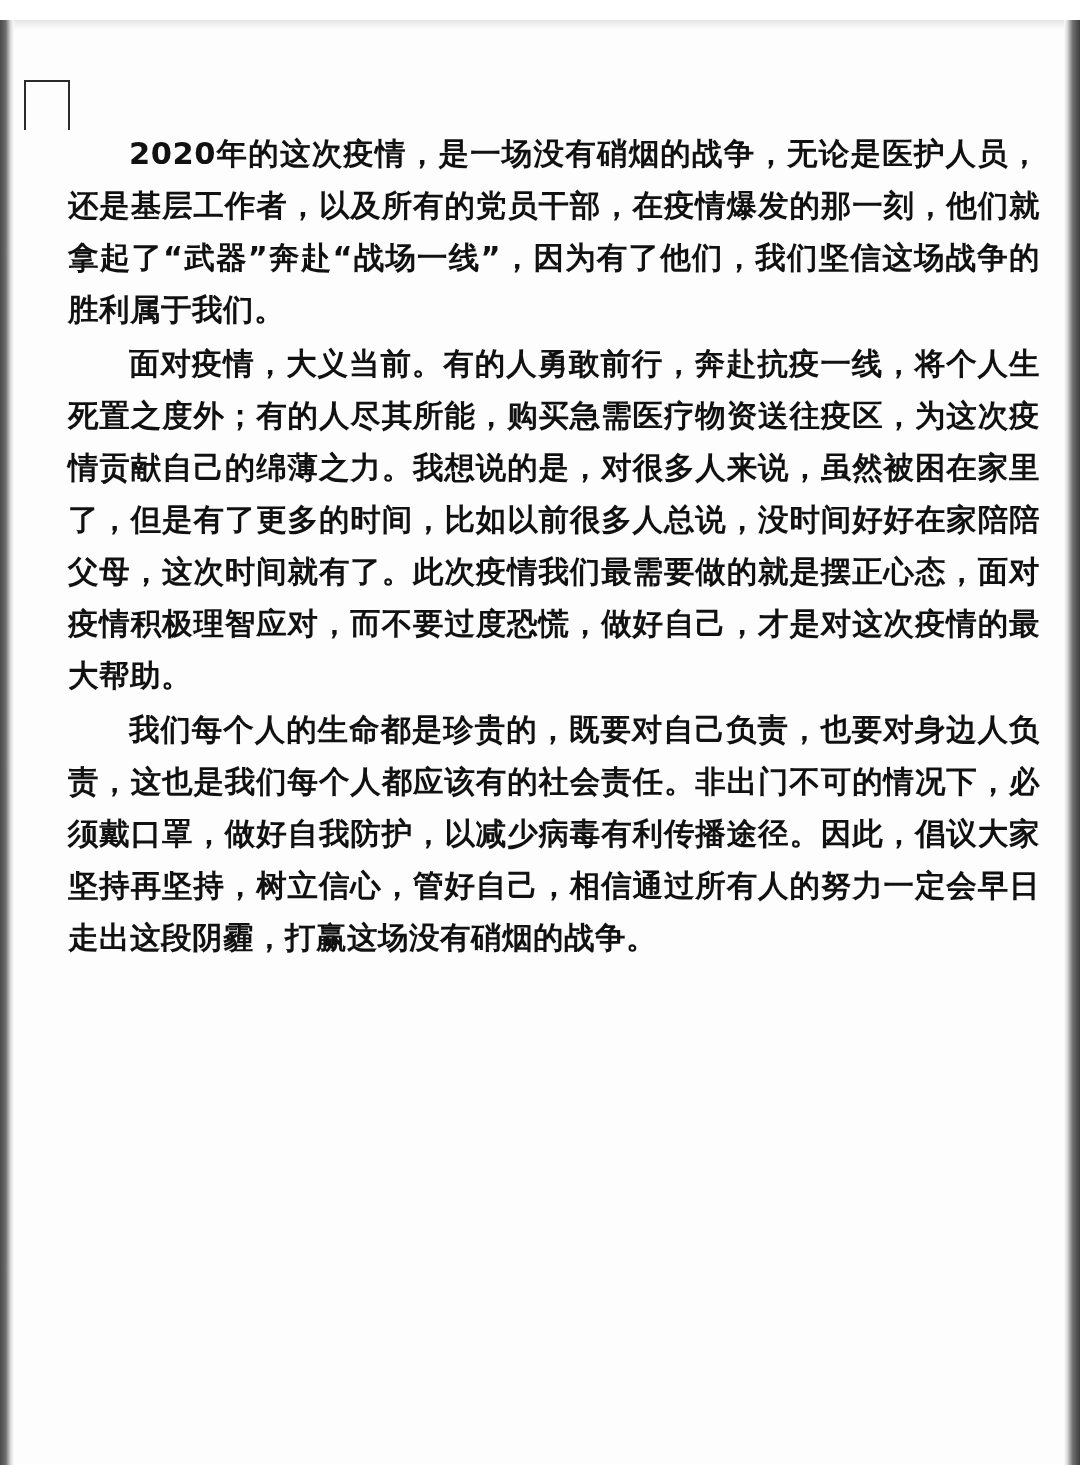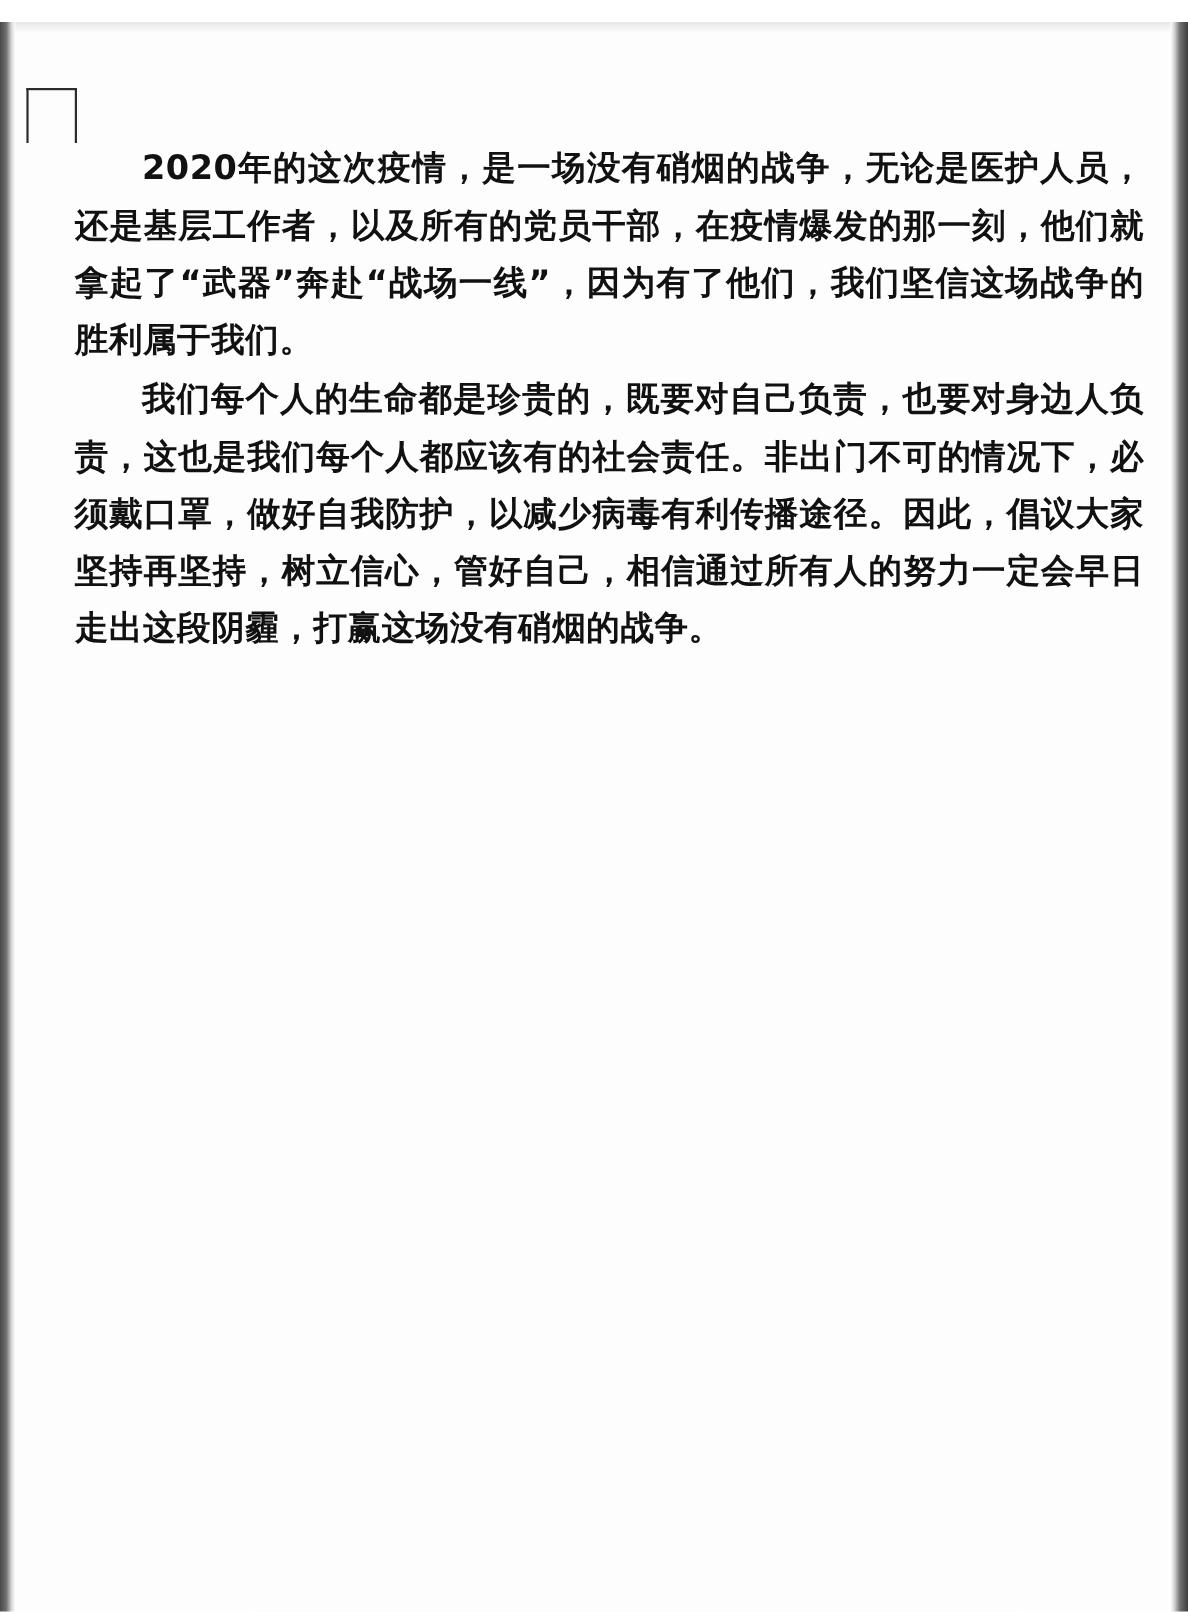--- a/index.html
+++ b/index.html
@@ -81,16 +81,17 @@
 <body>
 
 <div class="page">
   <div class="edge-top"></div>
   <div class="edge-left"></div>
   <div class="edge-right"></div>
   <div class="corner-mark"></div>
 
   <div class="content">
     <p class="para">2020年的这次疫情，是一场没有硝烟的战争，无论是医护人员，还是基层工作者，以及所有的党员干部，在疫情爆发的那一刻，他们就拿起了“武器”奔赴“战场一线”，因为有了他们，我们坚信这场战争的胜利属于我们。</p>
+    <p class="para">面对疫情，大义当前。有的人勇敢前行，奔赴抗疫一线，将个人生死置之度外；有的人尽其所能，购买急需医疗物资送往疫区，为这次疫情贡献自己的绵薄之力。我想说的是，对很多人来说，虽然被困在家里了，但是有了更多的时间，比如以前很多人总说，没时间好好在家陪陪父母，这次时间就有了。此次疫情我们最需要做的就是摆正心态，面对疫情积极理智应对，而不要过度恐慌，做好自己，才是对这次疫情的最大帮助。</p>
     <p class="para">我们每个人的生命都是珍贵的，既要对自己负责，也要对身边人负责，这也是我们每个人都应该有的社会责任。非出门不可的情况下，必须戴口罩，做好自我防护，以减少病毒有利传播途径。因此，倡议大家坚持再坚持，树立信心，管好自己，相信通过所有人的努力一定会早日走出这段阴霾，打赢这场没有硝烟的战争。</p>
 
   </div>
 </div>
 
 </body></html>

